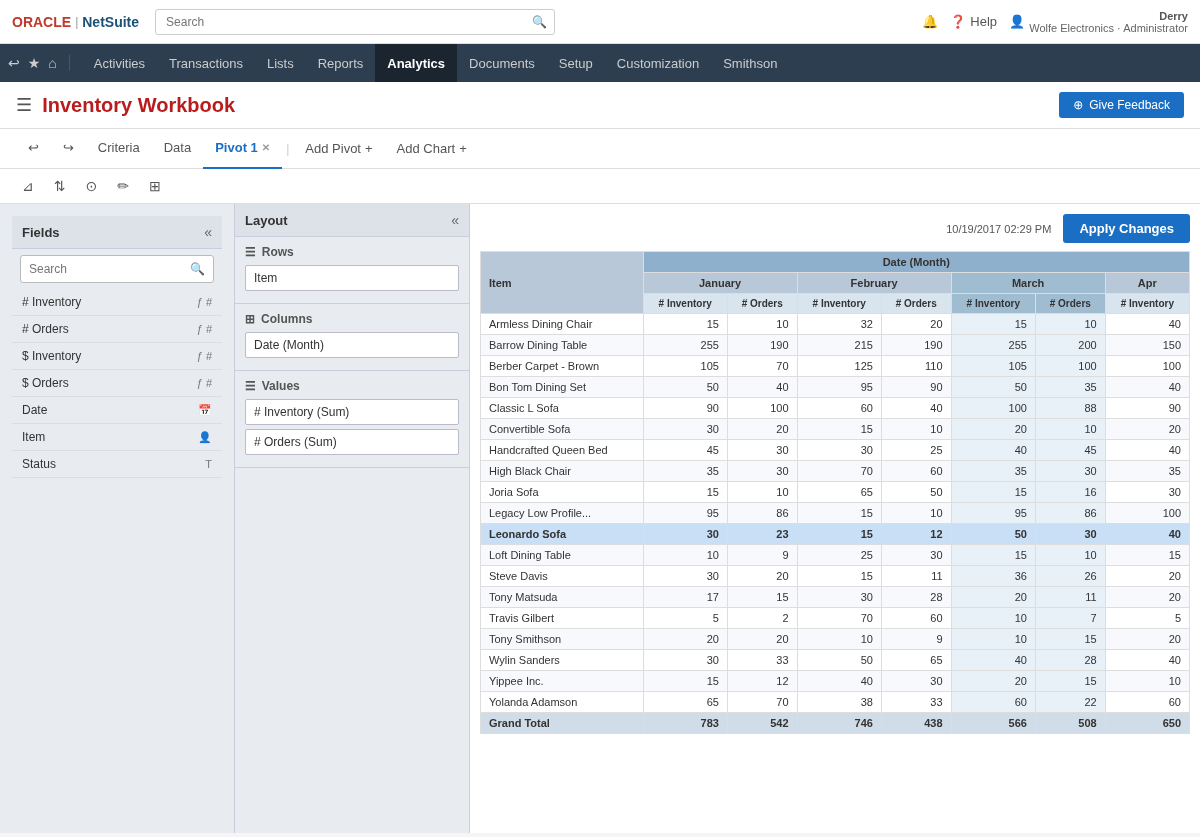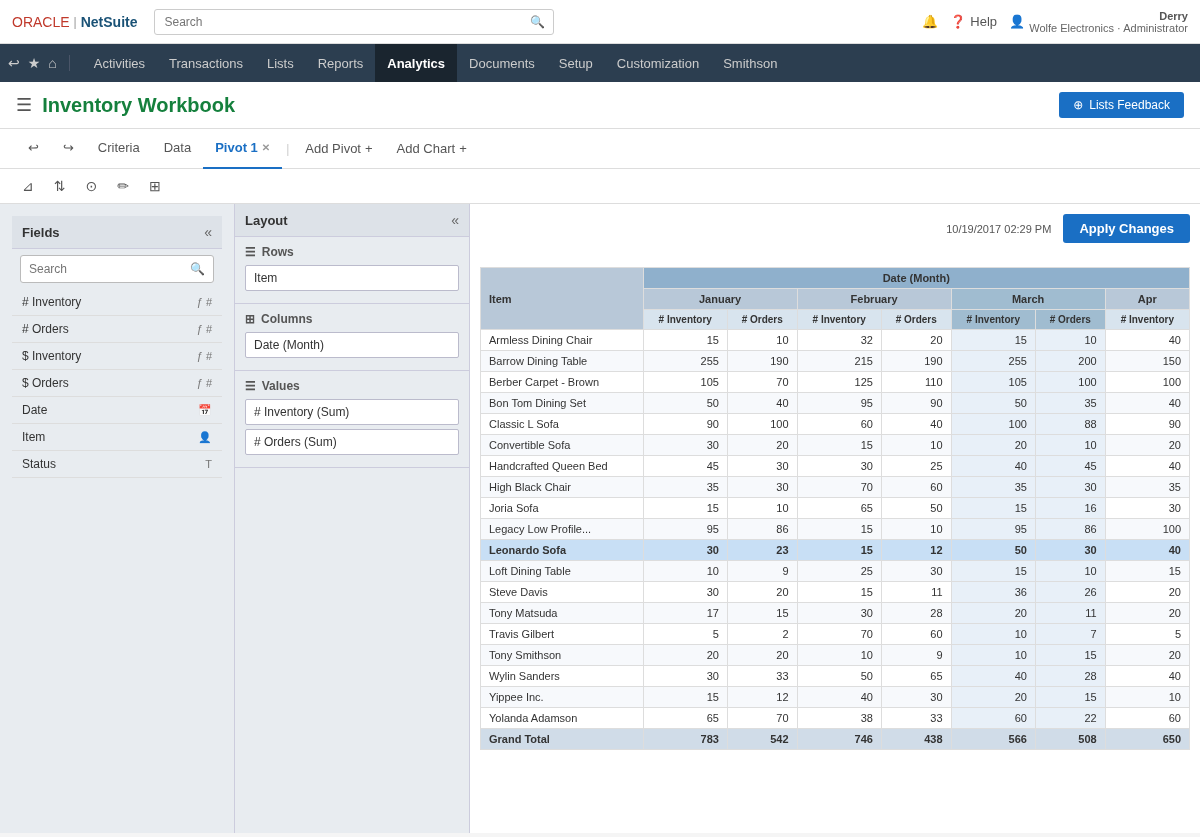--- a/index.html
+++ b/index.html
@@ -4,21 +4,21 @@
   <style>
     * { box-sizing: border-box; margin: 0; padding: 0; }
     body { font-family: Arial, sans-serif; font-size: 12px; background: #f5f5f5; color: #333; }
 
     
     .top-bar {
       display: flex; align-items: center; background: #fff; border-bottom: 1px solid #ddd;
       padding: 6px 12px; height: 44px;
     }
     .logo { display: flex; align-items: center; margin-right: 16px; }
-    .logo-oracle { color: #c0392b; font-weight: normal; font-size: 14px; }
+    .logo-oracle { color: #c0392b; font-weight: bold; font-size: 14px; }
     .logo-sep { color: #999; margin: 0 4px; }
     .logo-netsuite { color: #1a5276; font-weight: bold; font-size: 14px; }
     .search-bar { flex: 1; max-width: 400px; position: relative; margin-right: auto; }
     .search-bar input { width: 100%; padding: 5px 30px 5px 10px; border: 1px solid #ccc; border-radius: 3px; font-size: 12px; }
     .search-bar .search-icon { position: absolute; right: 8px; top: 50%; transform: translateY(-50%); color: #666; }
     .top-actions { display: flex; align-items: center; gap: 12px; }
     .top-actions .icon-btn { background: none; border: none; cursor: pointer; color: #555; font-size: 13px; display: flex; align-items: center; gap: 4px; }
     .user-info { text-align: right; font-size: 11px; }
     .user-info .name { font-weight: bold; }
     .user-info .role { color: #666; }
@@ -33,21 +33,21 @@
     .nav-item { color: #ccc; padding: 8px 12px; cursor: pointer; font-size: 13px; white-space: nowrap; height: 38px; display: flex; align-items: center; }
     .nav-item.active { color: #fff; background: #1a252f; font-weight: bold; }
 
     
     .page-header {
       display: flex; align-items: center; justify-content: space-between;
       background: #fff; padding: 10px 16px; border-bottom: 1px solid #ddd;
     }
     .page-title-area { display: flex; align-items: center; gap: 10px; }
     .hamburger { font-size: 18px; color: #555; cursor: pointer; }
-    .page-title { font-size: 20px; font-weight: bold; color: #15803d; }
+    .page-title { font-size: 20px; font-weight: bold; color: #b91c1c; }
     .feedback-btn {
       background: #1a6fc4; color: #fff; border: none; padding: 6px 14px; border-radius: 3px;
       cursor: pointer; font-size: 12px; display: flex; align-items: center; gap: 6px;
     }
 
     
     .tabs-bar {
       display: flex; align-items: center; background: #fff; border-bottom: 1px solid #ddd;
       padding: 0 16px; height: 40px;
     }
@@ -82,21 +82,21 @@
     .field-icons { display: flex; gap: 6px; color: #777; font-size: 11px; }
 
     
     .layout-panel { width: 235px; background: #e8ecf0; border-right: 1px solid #ccd; }
     .layout-section { padding: 8px 10px; border-bottom: 1px solid #ccd; }
     .layout-section-title { font-weight: bold; font-size: 12px; color: #555; display: flex; align-items: center; gap: 6px; margin-bottom: 6px; }
     .layout-item { padding: 5px 8px; font-size: 12px; background: #fff; border: 1px solid #bbc; border-radius: 2px; margin-bottom: 4px; cursor: pointer; }
 
     
     .data-area { flex: 1; overflow: hidden; background: #fff; padding: 10px; }
-    .data-header { display: flex; justify-content: flex-end; align-items: center; margin-bottom: 24px; gap: 12px; }
+    .data-header { display: flex; justify-content: flex-end; align-items: center; margin-bottom: 8px; gap: 12px; }
     .datetime-text { font-size: 11px; color: #555; }
     .apply-btn { background: #1a6fc4; color: #fff; border: none; padding: 7px 16px; border-radius: 3px; cursor: pointer; font-size: 13px; font-weight: bold; text-align: right; }
 
     
     .pivot-table-wrap { overflow: auto; height: calc(100% - 40px); }
     .pivot-table { border-collapse: collapse; font-size: 11px; width: 100%; }
     .pivot-table th, .pivot-table td { border: 1px solid #ddd; padding: 4px 8px; white-space: nowrap; }
     .pivot-table th { background: #b8c8d8; font-weight: bold; text-align: center; }
     .pivot-table .date-month-header { background: #8fb0cc; color: #333; text-align: center; }
     .pivot-table .col-sub { background: #d8e4ee; font-size: 10px; }
@@ -161,21 +161,21 @@
   </div>
 </div>
 
 <div class="page-header">
   <div class="page-title-area">
     <span class="hamburger">☰</span>
     <span class="page-title">Inventory Workbook</span>
   </div>
   <button class="feedback-btn">
     <span>⊕</span>
-    <span>Lists Feedback</span>
+    <span>Give Feedback</span>
   </button>
 </div>
 
 <div class="tabs-bar">
   <button class="tab-btn">↩</button>
   <button class="tab-btn">↪</button>
   <button class="tab-btn">Criteria</button>
   <button class="tab-btn">Data</button>
   <button class="tab-btn active">
     <span>Pivot 1</span>

